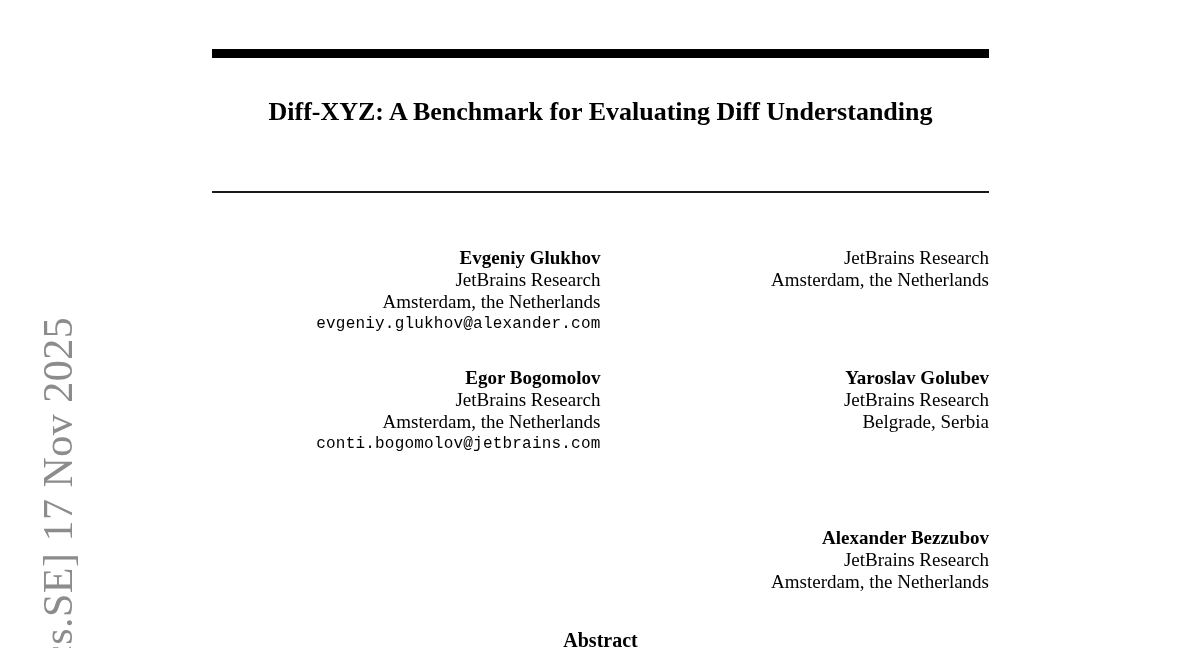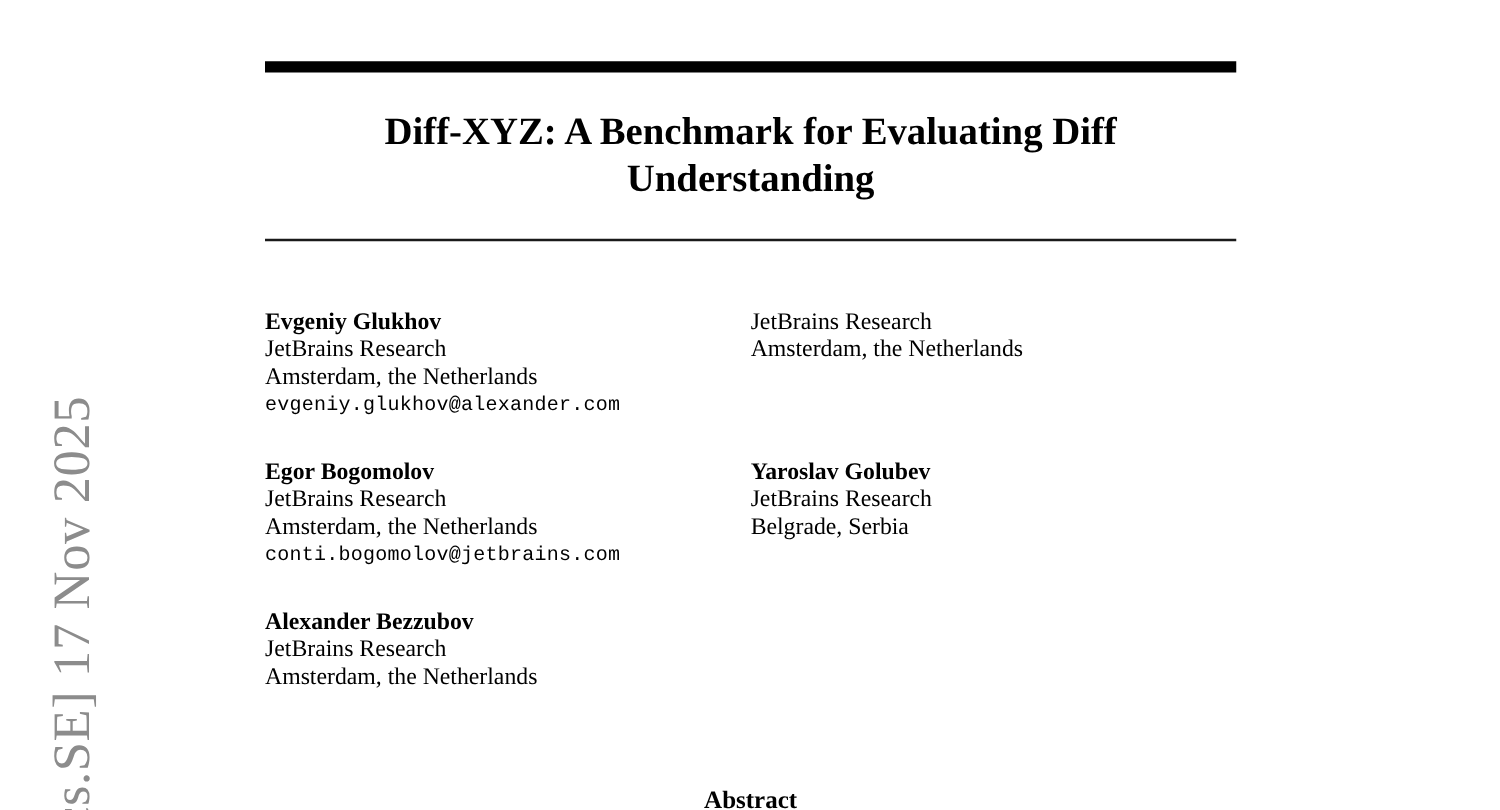--- a/index.html
+++ b/index.html
@@ -44,42 +44,43 @@
     height: 2px;
     background: #1a1a1a;
   }
   .paper-title {
     position: absolute;
     left: 212px;
     top: 86px;
     width: 777px;
     margin: 0;
     text-align: center;
-    font-size: 31px;
-    line-height: 38px;
+    font-size: 26px;
+    line-height: 51px;
     font-weight: 700;
     color: #000000;
   }
   .authors {
     position: absolute;
     left: 212px;
     top: 247px;
     width: 777px;
   }
   .author-row {
     display: flex;
     flex-direction: row;
     margin-bottom: 32px;
   }
   .author-col {
     width: 50%;
-    text-align: left;
+    text-align: right;
   }
   .author-col.full {
     width: 100%;
+    margin-top: 40px;
   }
   .author-name {
     font-size: 19px;
     line-height: 22px;
     font-weight: 700;
   }
   .author-affiliation,
   .author-location {
     font-size: 19px;
     line-height: 22px;

